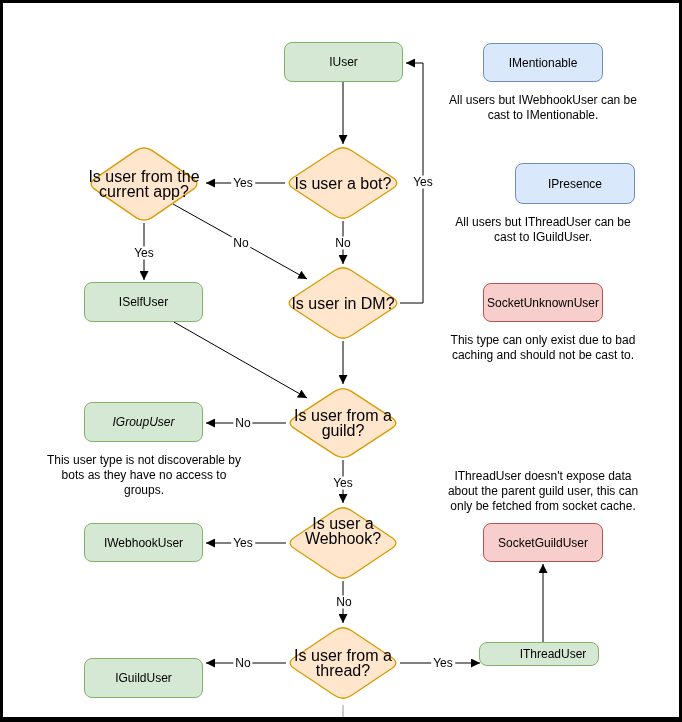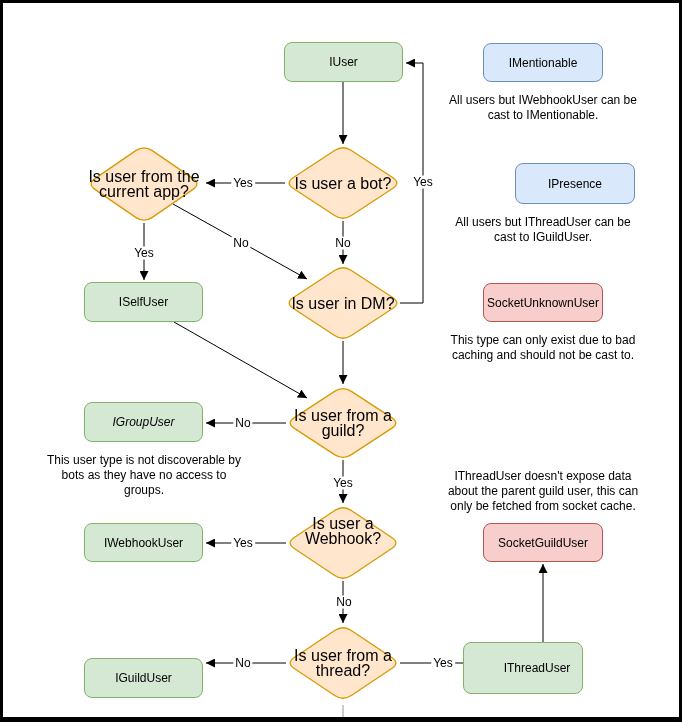--- a/index.html
+++ b/index.html
@@ -102,21 +102,21 @@
   </div>
   <div class="box green" style="left:81px;top:520px;width:119px;height:39px;">
     <span>IWebhookUser</span>
   </div>
   <div class="box green" style="left:81px;top:639px;width:119px;height:40px;margin-top:16px;">
     <span>IGuildUser</span>
   </div>
   <div class="box red" style="left:480px;top:520px;width:120px;height:39px;">
     <span>SocketGuildUser</span>
   </div>
-  <div class="box green" style="left:460px;top:639px;width:120px;height:52px;padding-left:28px;">
+  <div class="box green" style="left:476px;top:639px;width:120px;height:24px;padding-left:28px;">
     <span>IThreadUser</span>
   </div>
 
   <div class="dlabel" style="left:141px;top:181px;">
     <div>Is user from the</div>
     <div>current app?</div>
   </div>
   <div class="dlabel" style="left:340px;top:180px;">
     <div>Is user a bot?</div>
   </div>

